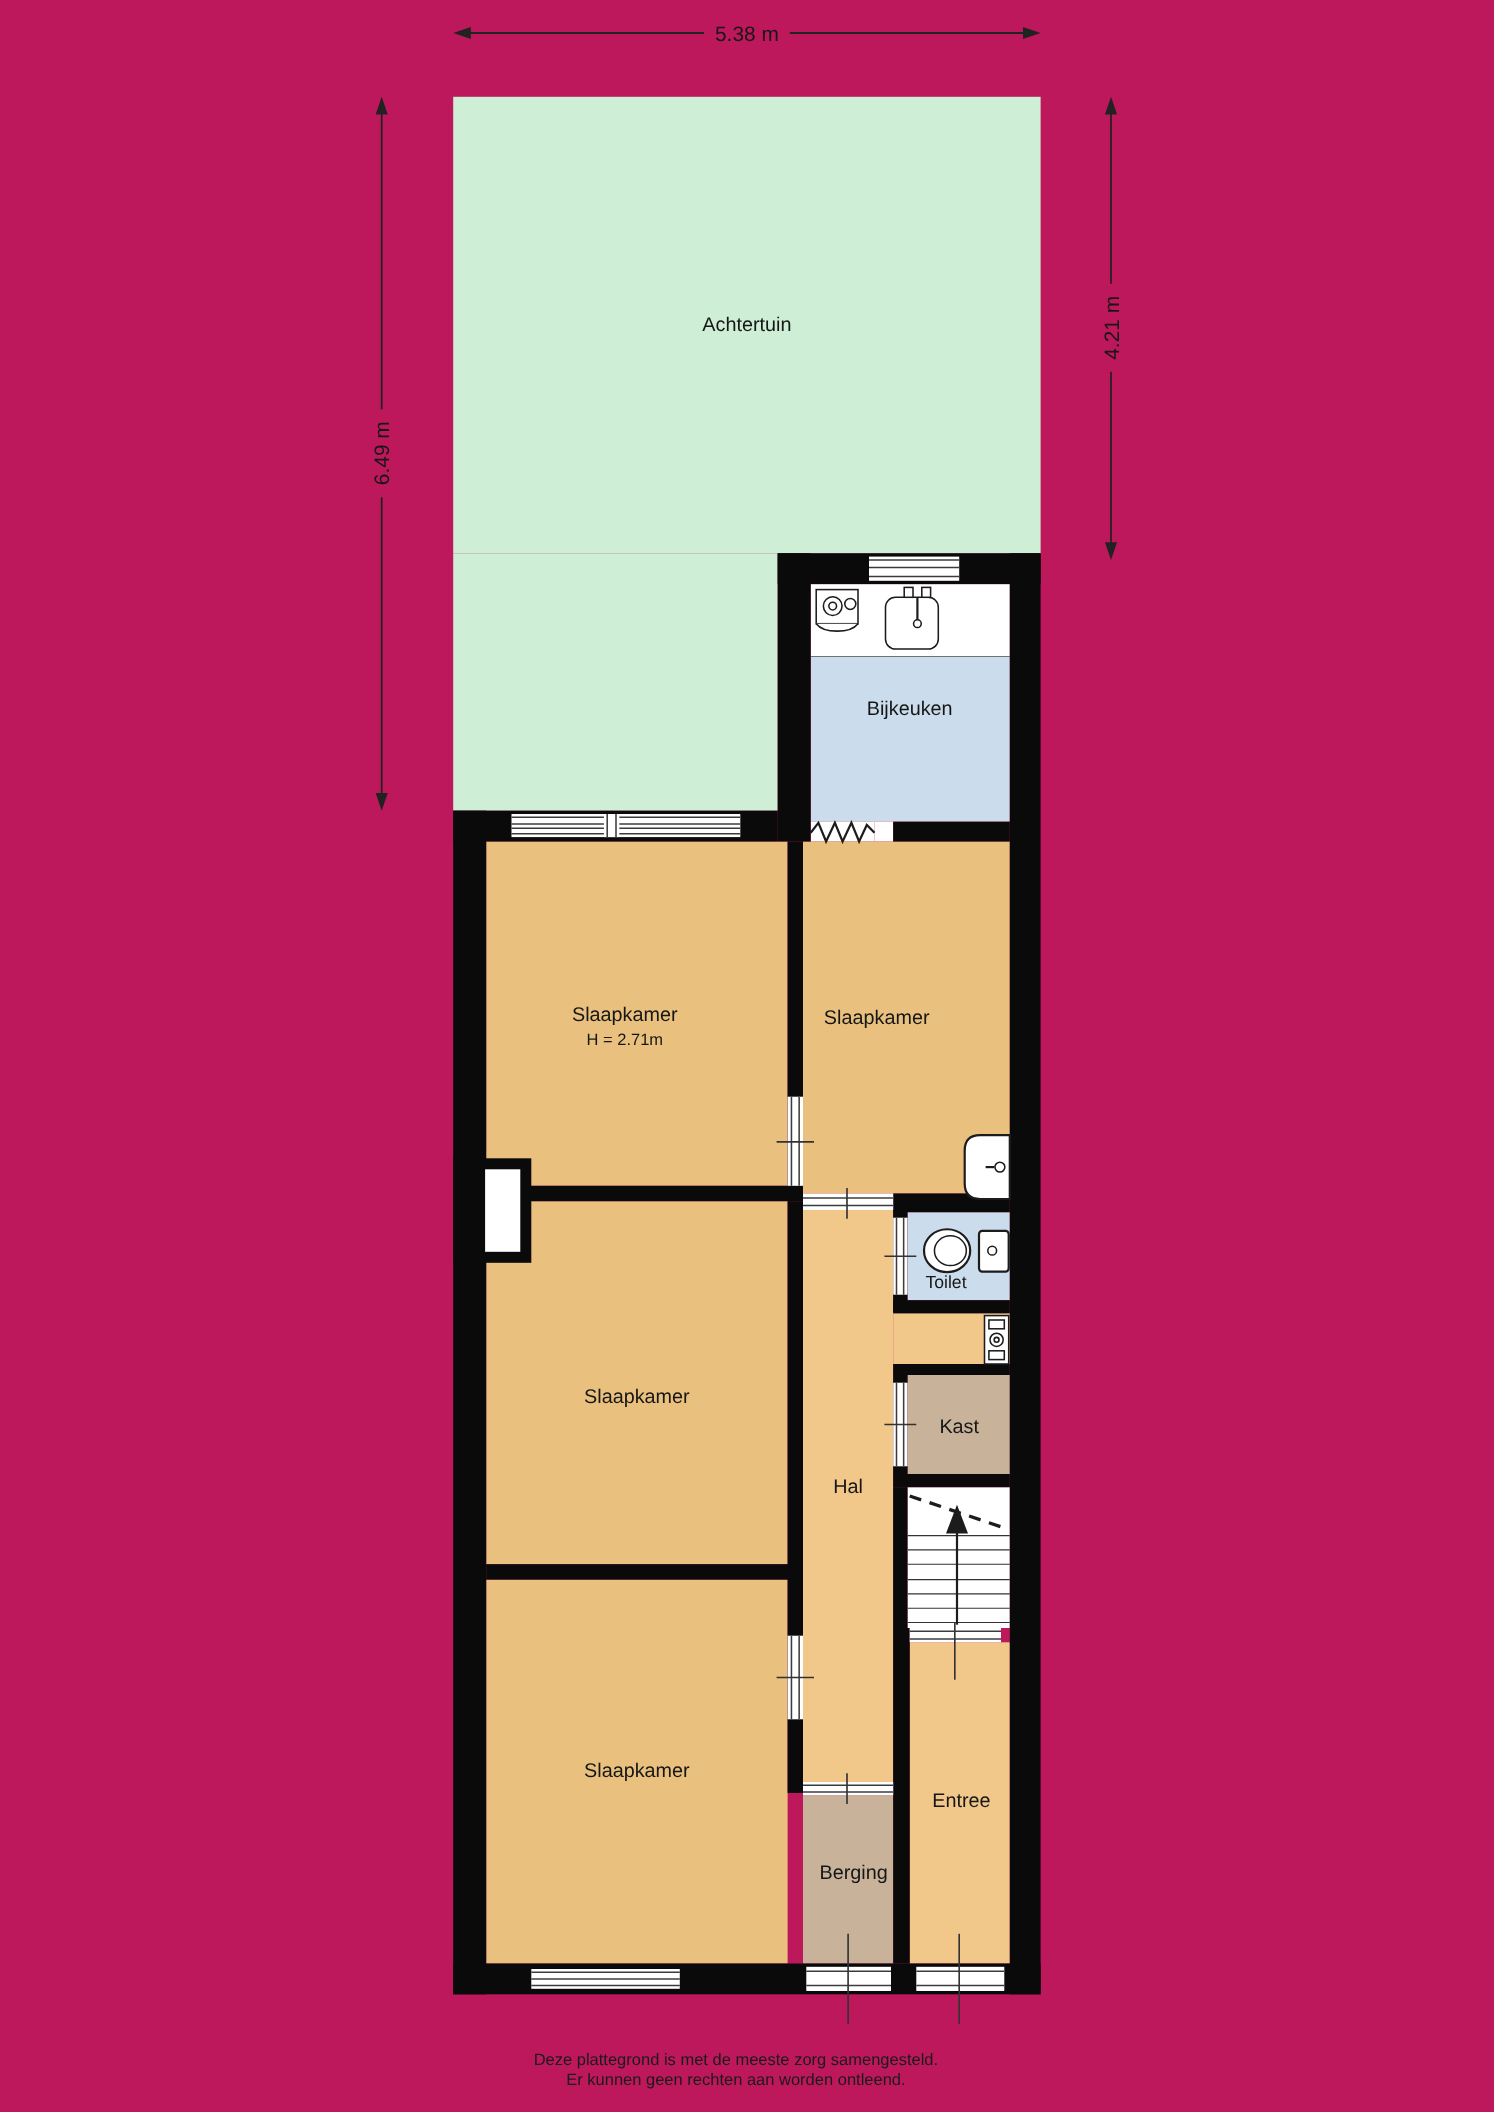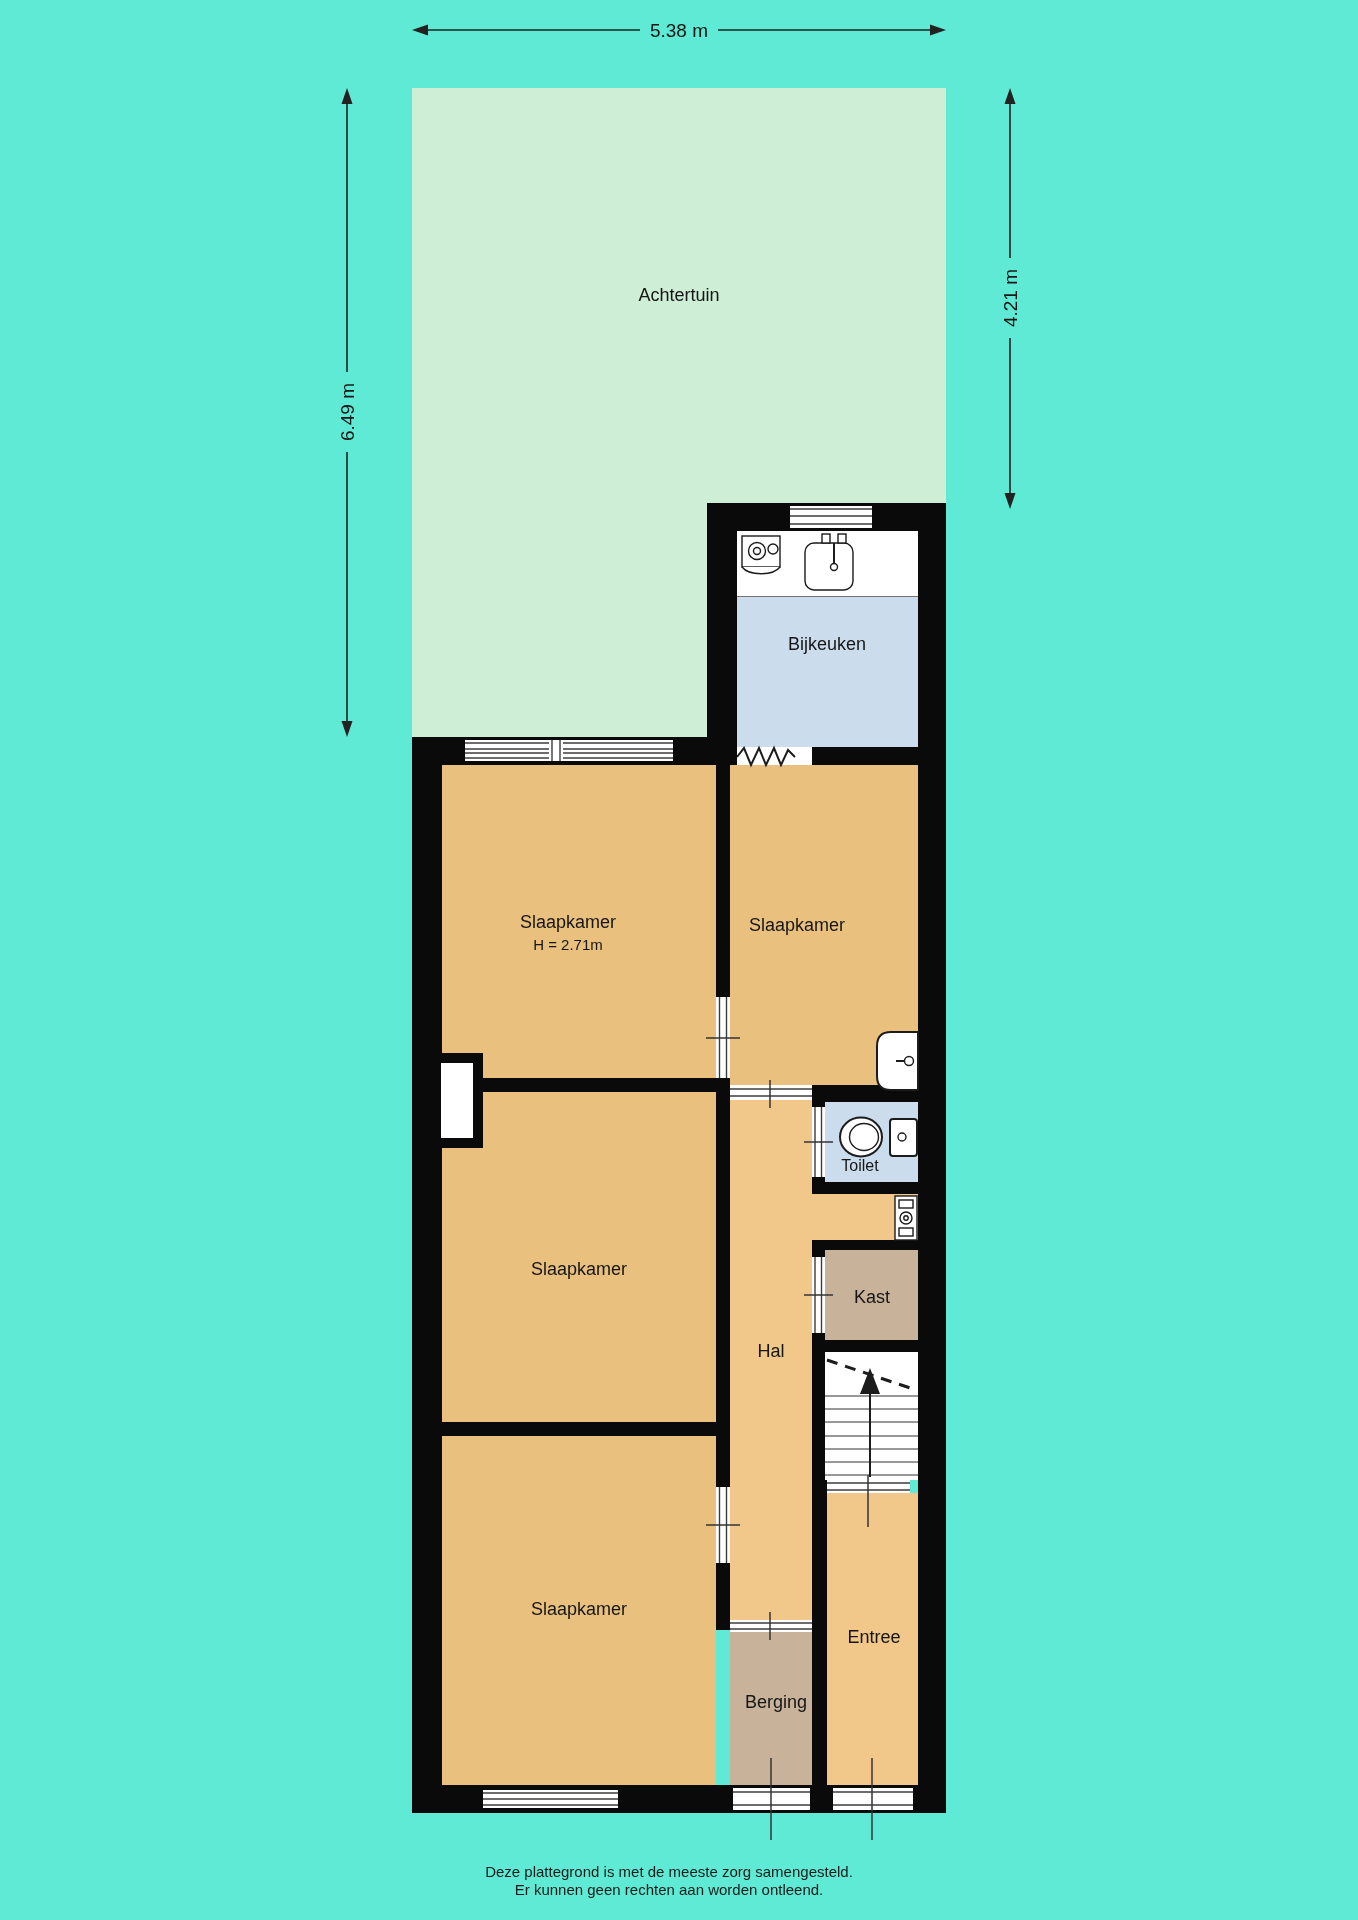--- a/index.html
+++ b/index.html
@@ -1,16 +1,16 @@
 <!DOCTYPE html>
 <html><head>
 <meta charset="utf-8">
 <style>
   html,body{margin:0;padding:0;background:#ffffff;}
-  .page{position:relative;width:1358px;height:1920px;background:#5eead4;overflow:hidden;
+  .page{position:relative;width:1358px;height:1920px;background:#be185d;overflow:hidden;
         font-family:"Liberation Sans", sans-serif;}
   svg{position:absolute;left:0;top:0;}
   text{font-family:"Liberation Sans", sans-serif;fill:#161616;}
   .room-label{font-size:18px;text-anchor:middle;}
   .room-label-small{font-size:16px;text-anchor:middle;}
   .sub-label{font-size:15px;text-anchor:middle;}
   .dim-label{font-size:19px;text-anchor:middle;}
   .footer-label{font-size:15px;text-anchor:middle;fill:#1a1a1a;}
   .wall{fill:#0a0a0a;}
   .dimline{stroke:#222;stroke-width:1.6;fill:none;}

